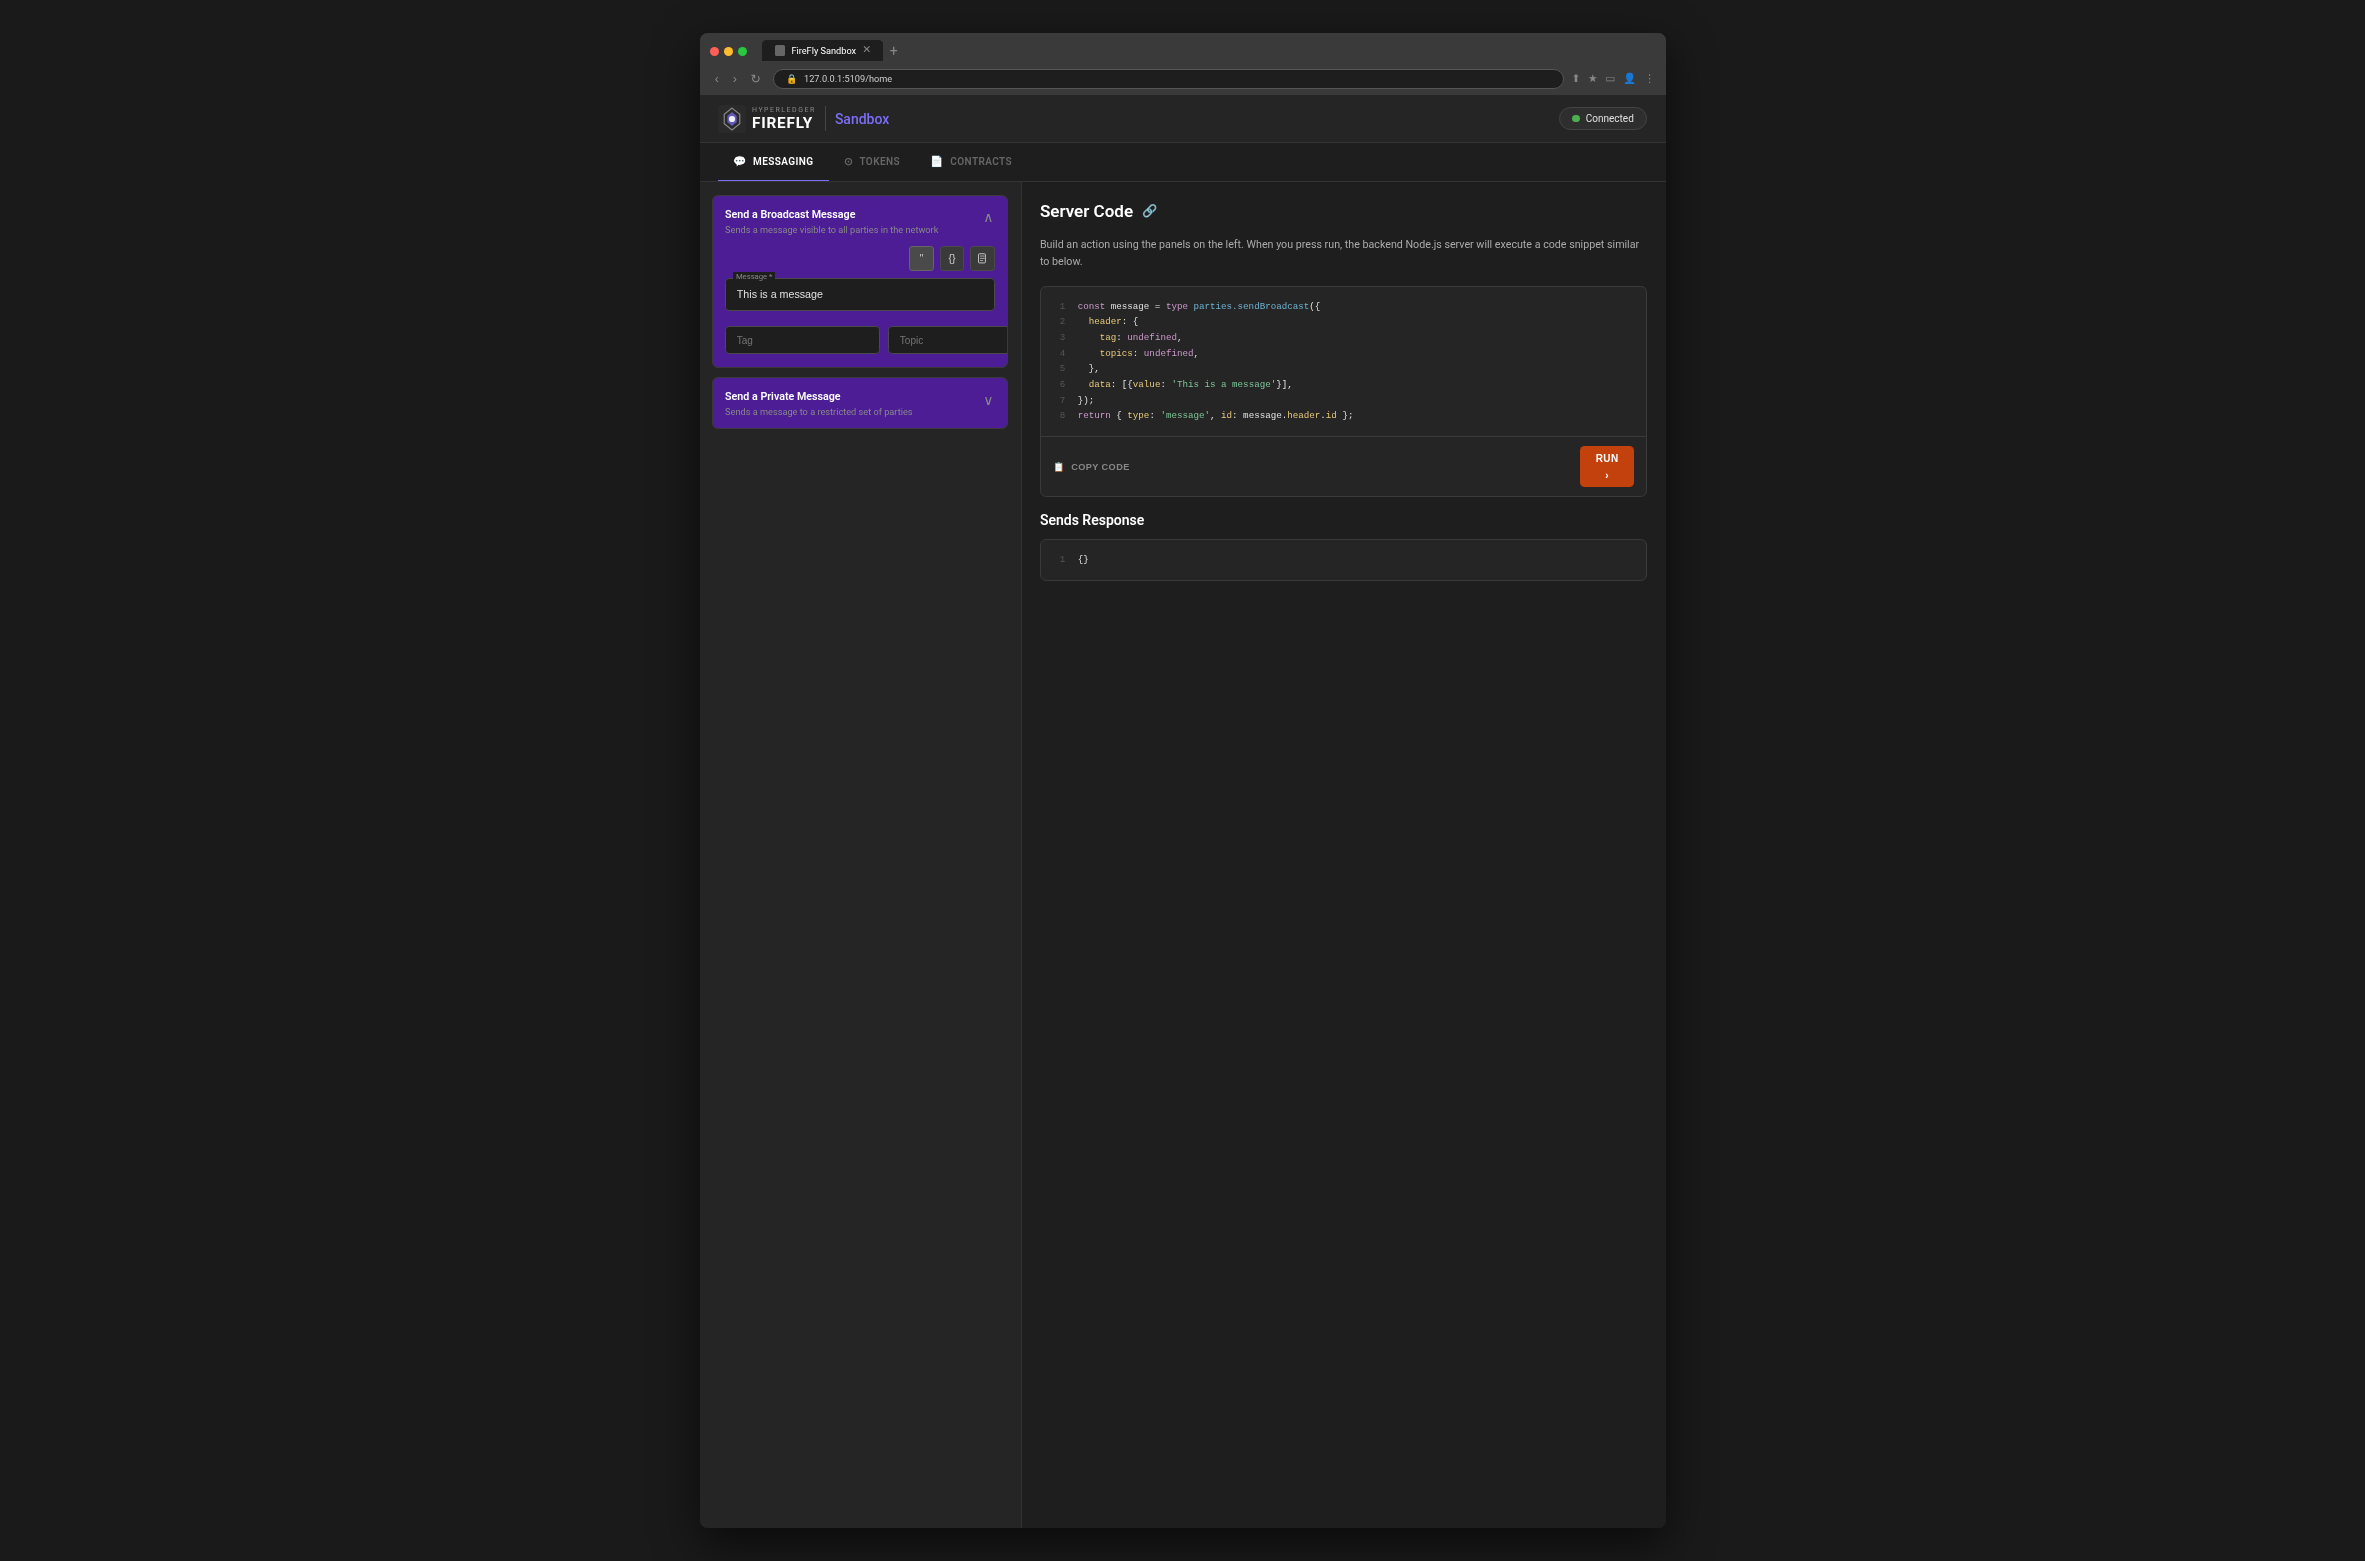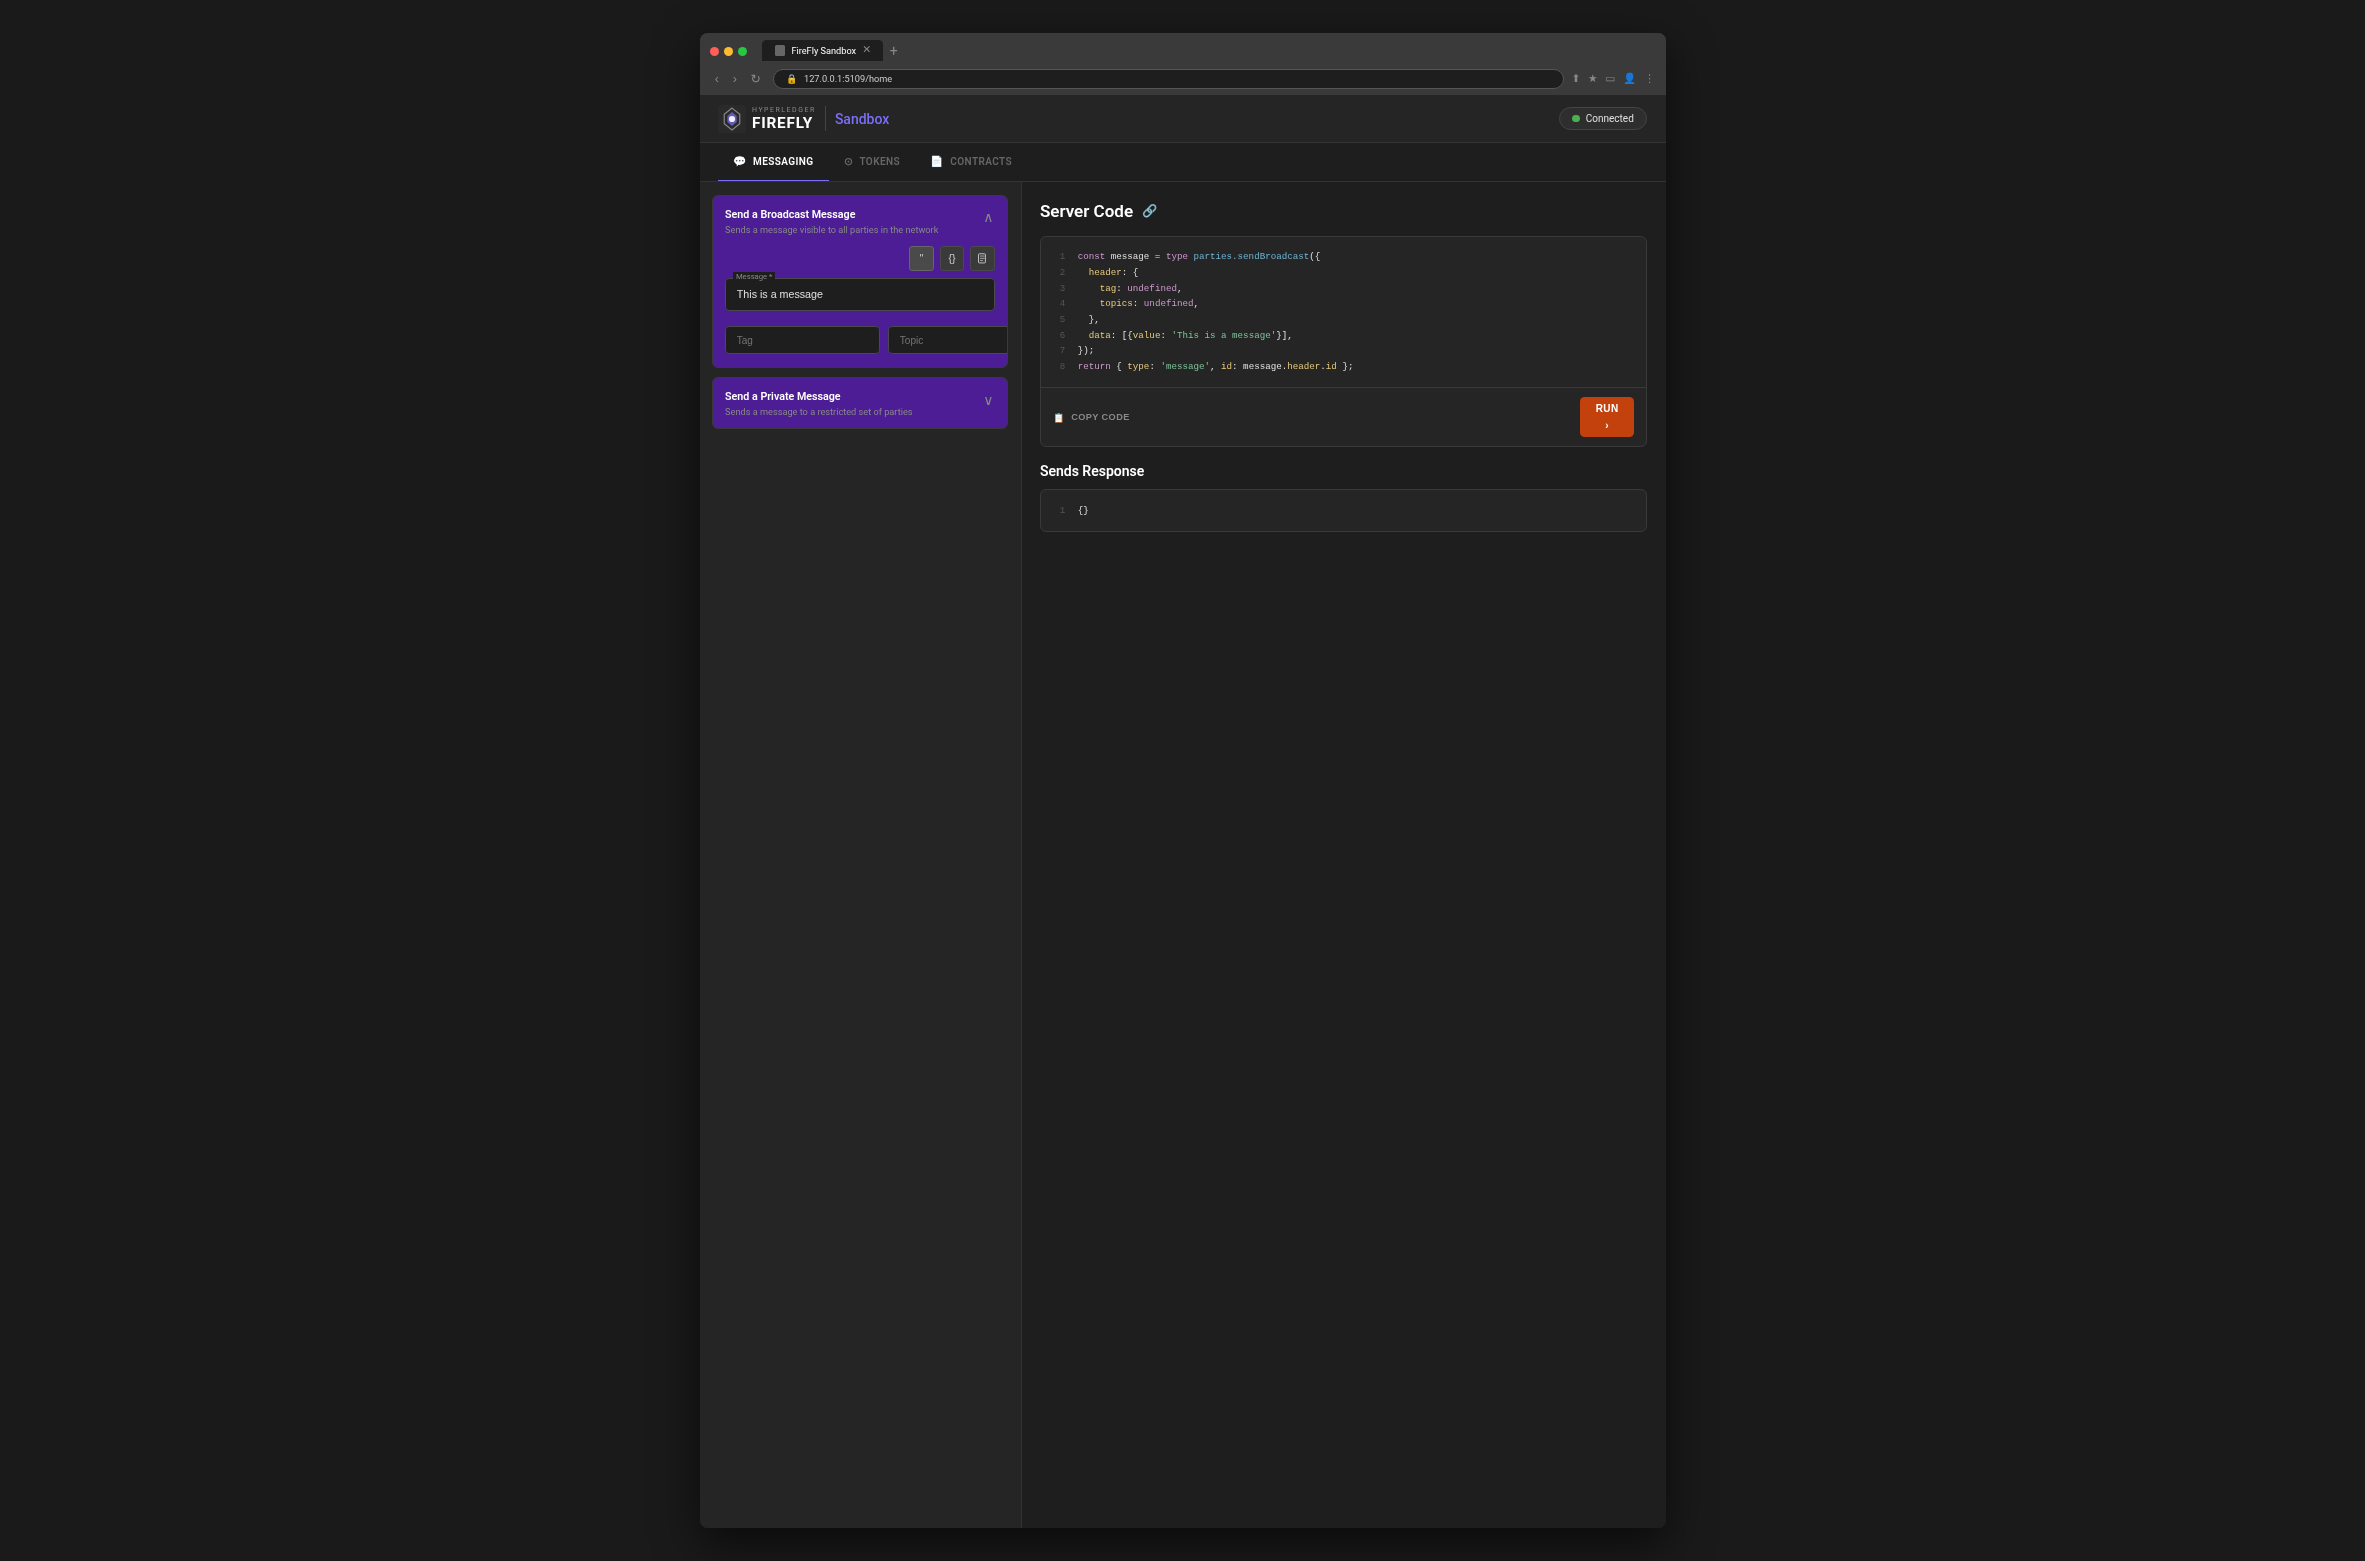--- a/index.html
+++ b/index.html
@@ -656,20 +656,21 @@
 
       </div>
 
       <div class="middle-panel">
 
         <div class="server-code-header">
           <span class="server-code-title">Server Code</span>
           <span class="link-icon">🔗</span>
         </div>
 
+        <p class="description-text">Build an action using the panels on the left. When you press run, the backend Node.js server will execute a code snippet similar to below.</p>
 
         <div class="code-block">
           <div class="code-content">
             <div class="code-line">
               <span class="line-num">1</span>
               <span class="line-code"><span class="kw">const</span> message = <span class="kw">type</span> <span class="fn">parties.sendBroadcast</span>({</span>
             </div>
             <div class="code-line">
               <span class="line-num">2</span>
               <span class="line-code">&nbsp;&nbsp;<span class="prop">header</span>: {</span>

